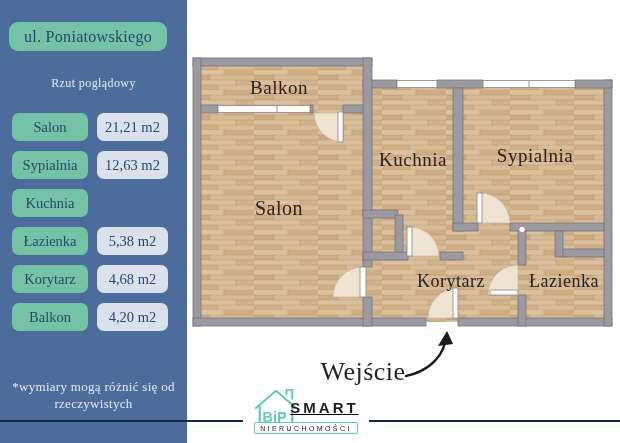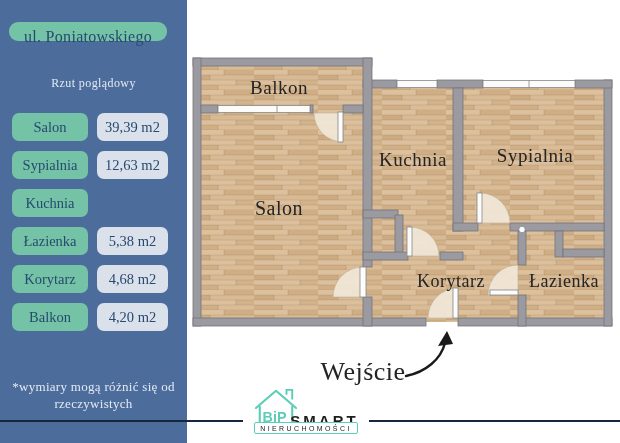--- a/index.html
+++ b/index.html
@@ -6,21 +6,21 @@
   .stage{
     position:relative; width:620px; height:443px; background:#ffffff;
     font-family:"Liberation Serif","DejaVu Serif",serif; overflow:hidden;
   }
   
   .sidebar{
     position:absolute; left:0; top:0; width:187px; height:443px;
     background:#4c6c9c;
   }
   .addr-pill{
-    position:absolute; left:9px; top:22px; width:158px; height:19px;
+    position:absolute; left:9px; top:22px; width:158px; height:29px;
     background:#75c3a6; border-radius:9px; color:#27496f;
     font-size:16px; line-height:29px; text-align:center; letter-spacing:.3px;
   }
   .subtitle{
     position:absolute; left:0; top:76px; width:100%; text-align:center;
     color:#e4eaf3; font-size:12px; letter-spacing:.4px;
   }
   .rooms{ position:absolute; left:0; top:113px; width:187px;
     display:flex; flex-direction:column; gap:10px; }
   .room-row{ display:flex; align-items:center; height:28px; }
@@ -36,40 +36,40 @@
   .plan{ position:absolute; left:190px; top:50px; }
   .plan text{ font-family:"Liberation Serif","DejaVu Serif",serif; fill:#242424; letter-spacing:.5px; }
   .wall{ fill:#9a9aa0; stroke:#74747a; stroke-width:.8; }
   .win{ fill:#fbfbfa; stroke:#87878c; stroke-width:.8; }
   .arc{ fill:#f1e7d8; fill-opacity:.92; stroke:#bcae96; stroke-width:.6; }
   .leaf{ fill:#fcfcfb; stroke:#87878c; stroke-width:.8; }
   
   .bottom-rule{ position:absolute; left:0; top:420px; width:620px; height:2px; background:#17263e; }
   .logo{ position:absolute; left:243px; top:385px; width:126px; background:#ffffff;
     display:flex; flex-direction:column; align-items:center; padding:2px 0; }
-  .logo-top{ display:flex; align-items:flex-end; }
+  .logo-top{ display:flex; align-items:flex-start;text-decoration:underline; }
   .brand-name{ font-family:"Liberation Sans","DejaVu Sans",sans-serif; font-weight:bold;
     font-size:15px; letter-spacing:3px; color:#1d1d1d; margin:12px 0 0 -9px; }
   .brand-box{ border:1.5px solid #5ccdb7; border-radius:2px; margin-top:-7px;
     font-family:"Liberation Sans","DejaVu Sans",sans-serif; font-size:7px;
     letter-spacing:2.4px; color:#222; padding:2px 5px 1px 5px; background:#fff; }
 </style>
 </head>
 <body>
 
 <div class="stage">
 
   <aside class="sidebar">
     <div class="addr-pill">ul. Poniatowskiego</div>
     <div class="subtitle">Rzut poglądowy</div>
 
     <div class="rooms">
       <div class="room-row">
         <div class="pill room-name">Salon</div>
-        <div class="pill room-area">39,39 m2</div>
+        <div class="pill room-area">21,21 m2</div>
       </div>
       <div class="room-row">
         <div class="pill room-name">Sypialnia</div>
         <div class="pill room-area">12,63 m2</div>
       </div>
       <div class="room-row">
         <div class="pill room-name">Kuchnia</div>
       </div>
       <div class="room-row">
         <div class="pill room-name">Łazienka</div>

